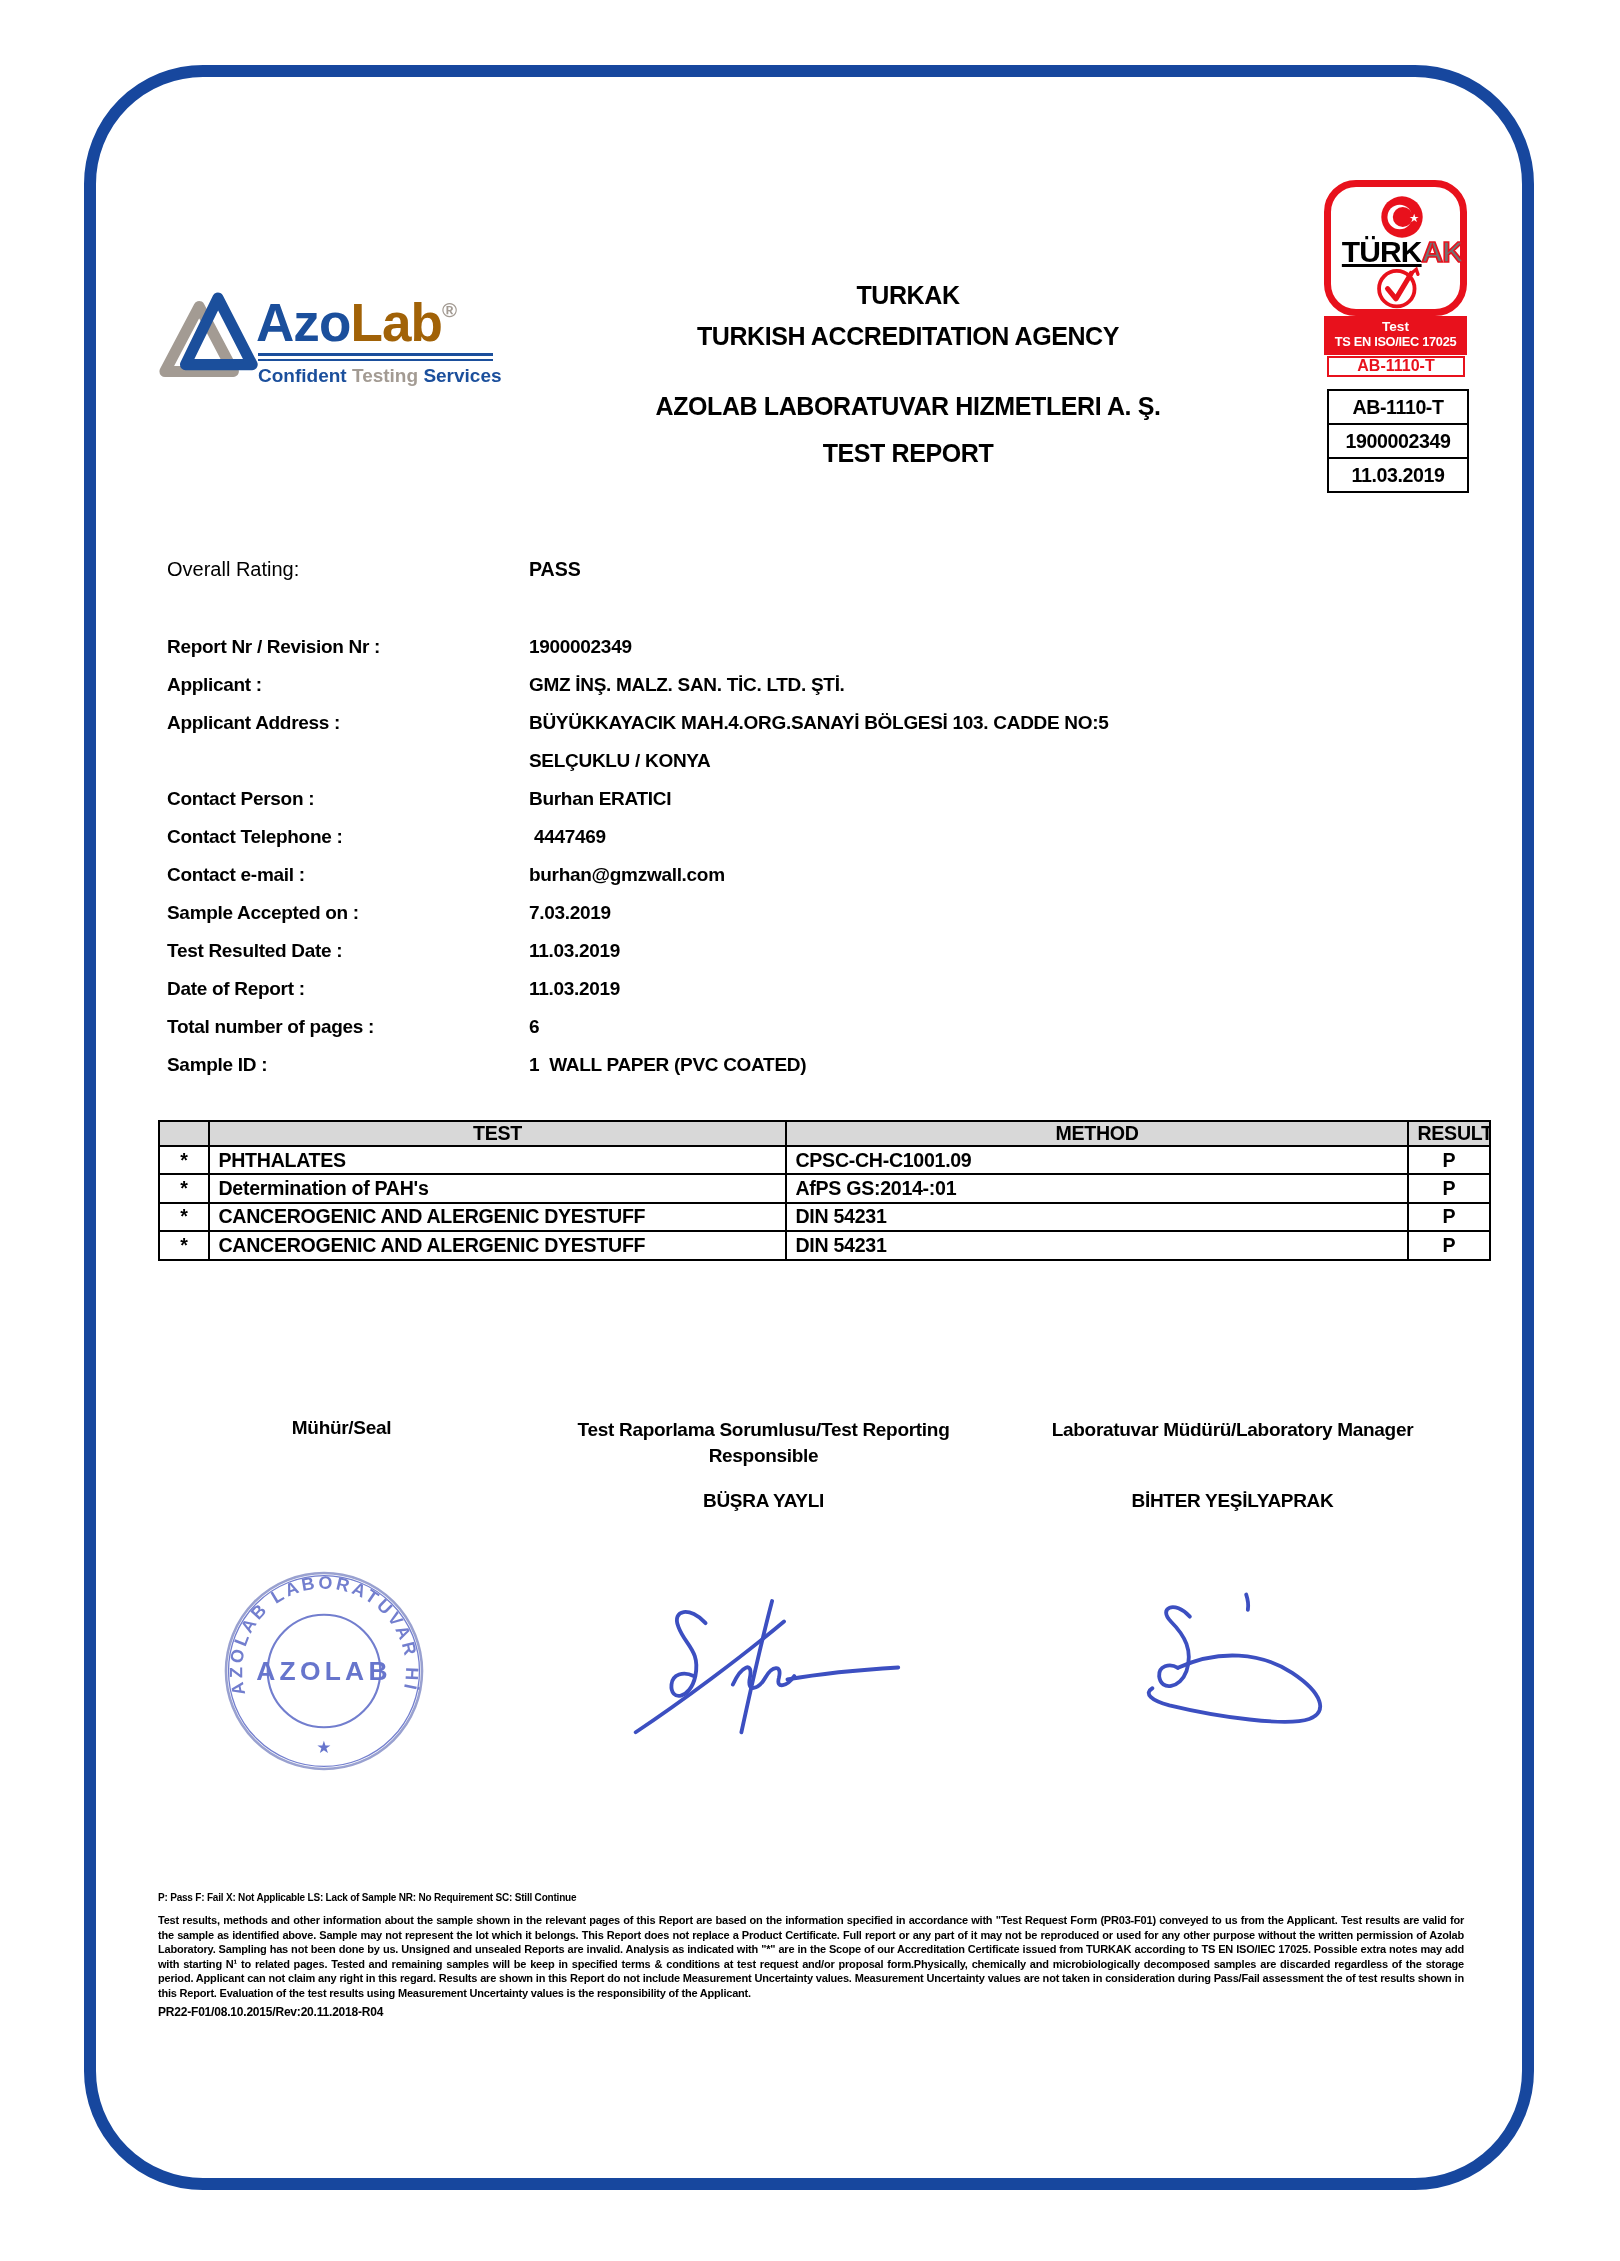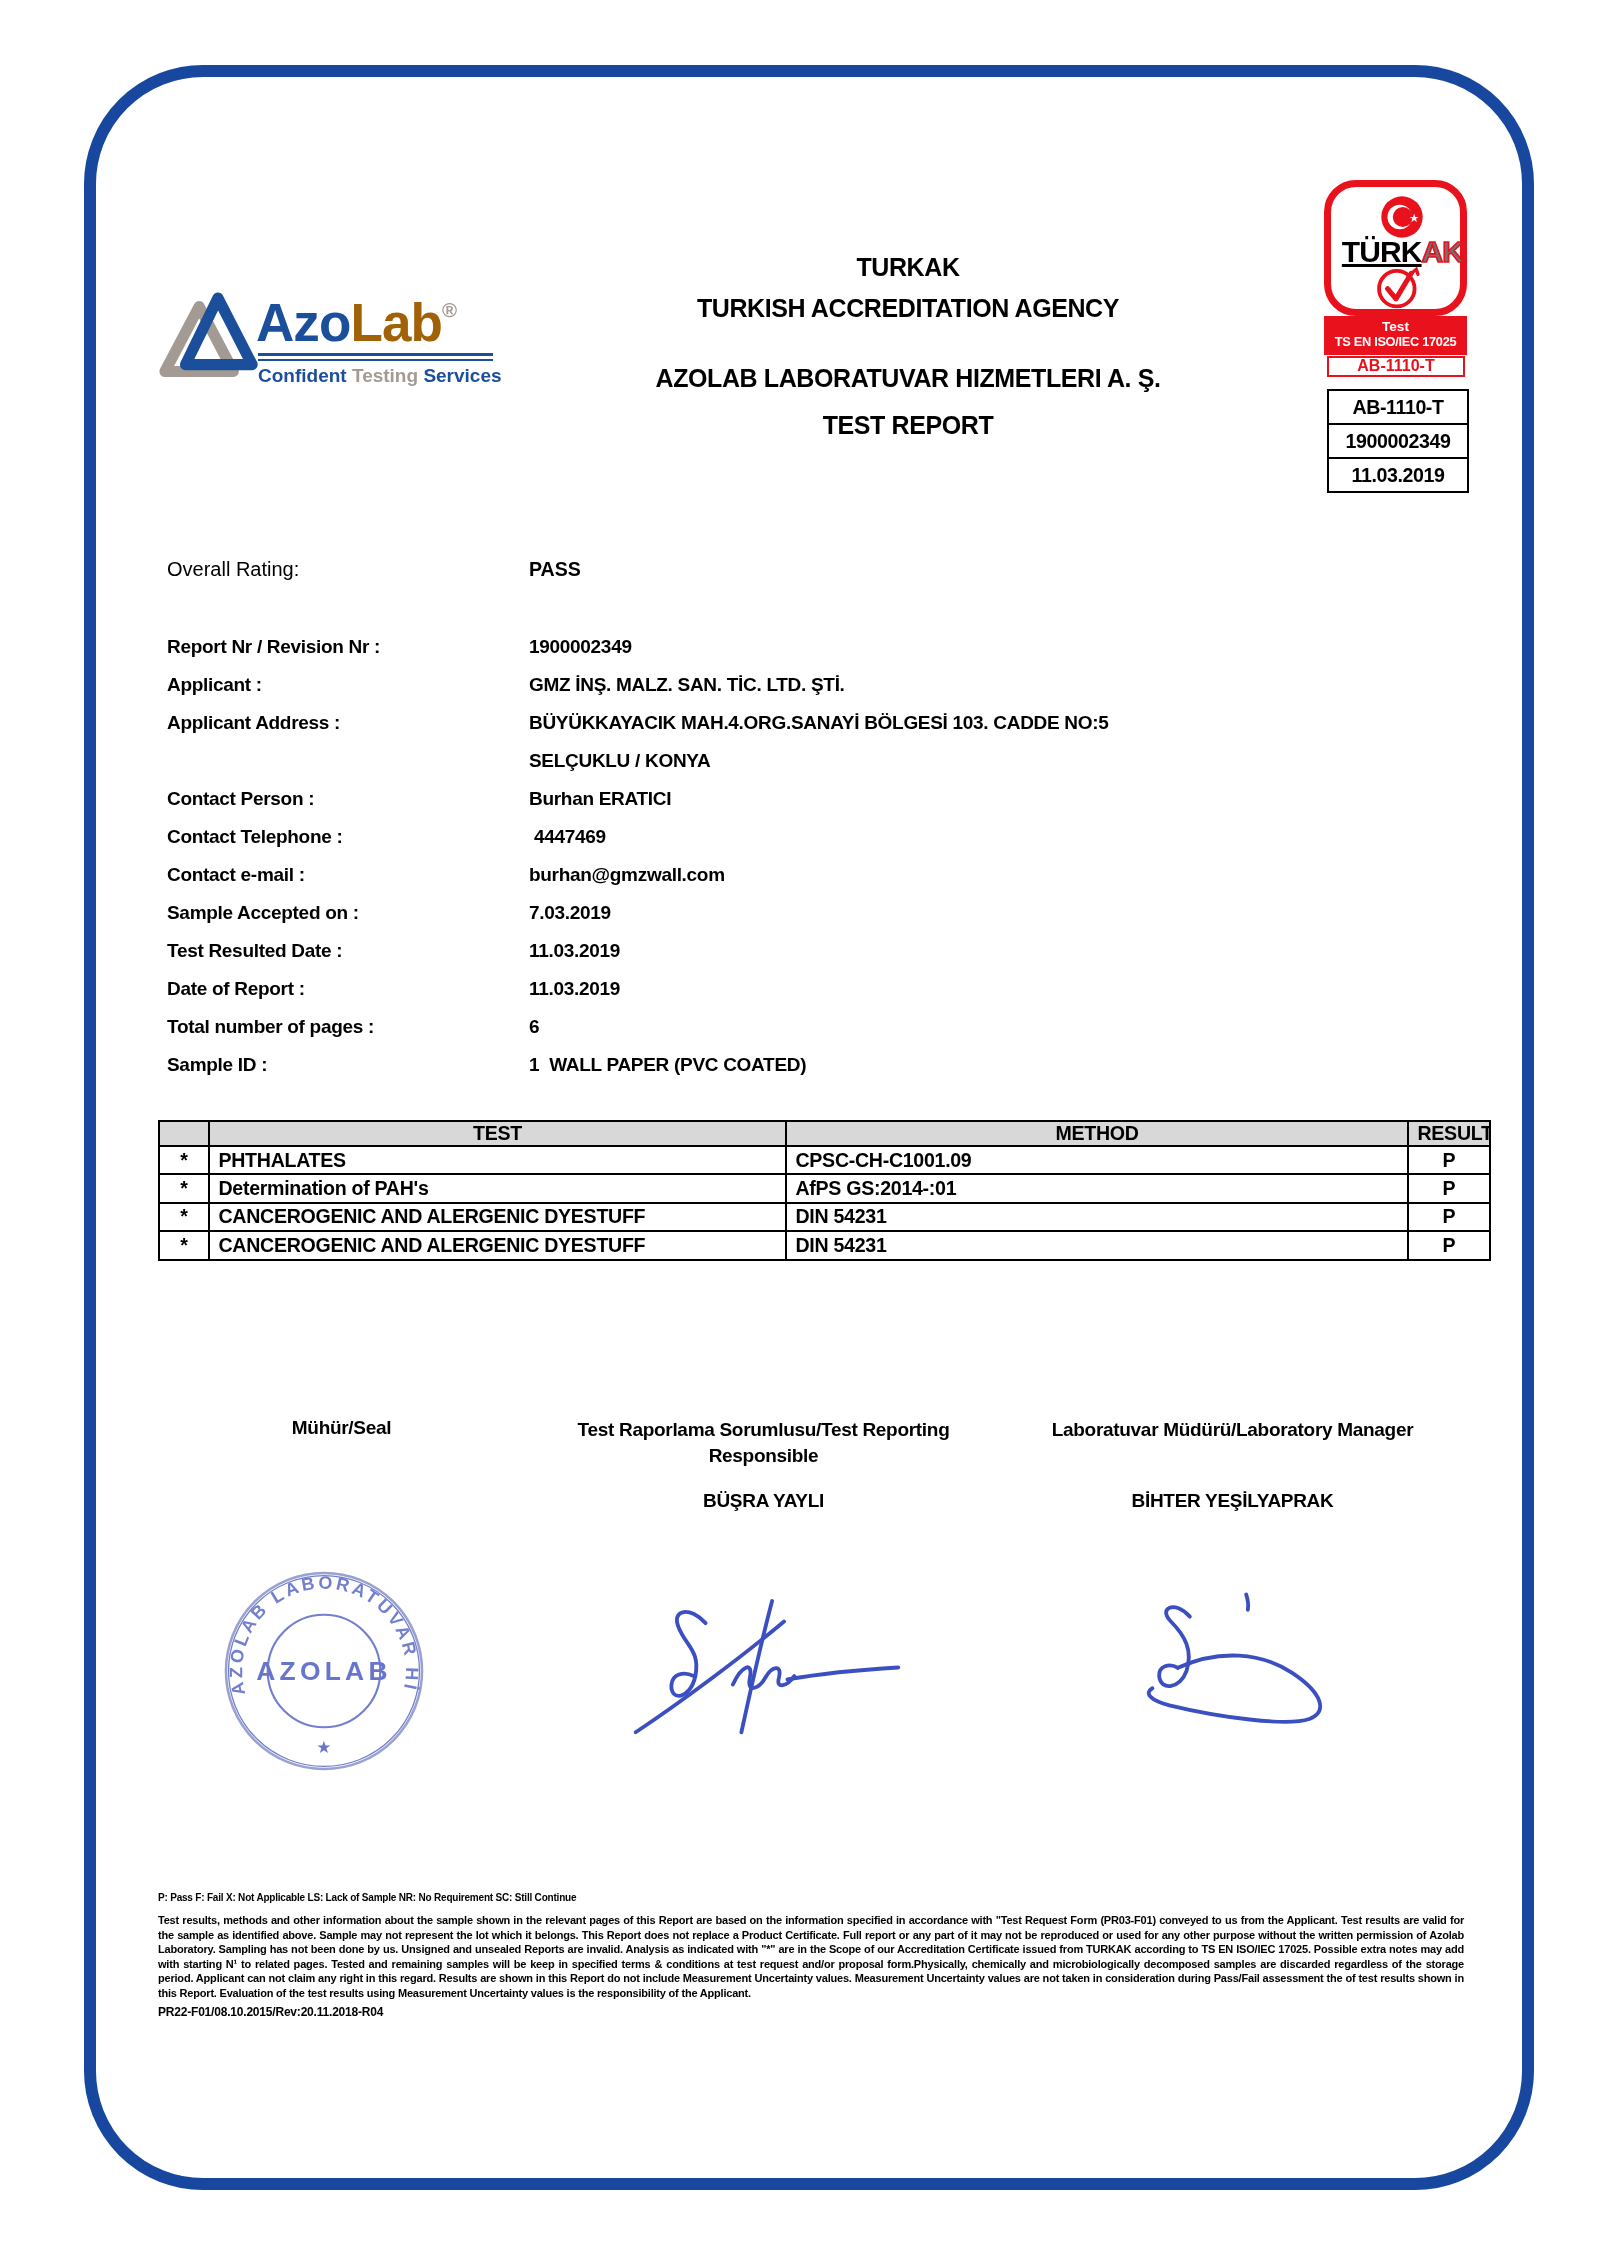--- a/index.html
+++ b/index.html
@@ -21,21 +21,21 @@
   .logo-text .lab{color:#a16207;}
   .logo-text .reg{color:#A39B93;font-size:20.5px;vertical-align:24px;font-weight:bold;}
   .logo-underline-1{left:258px;top:353px;width:235px;height:3.4px;background:#1B4F9C;}
   .logo-underline-2{left:258px;top:359px;width:235px;height:1.7px;background:#1B4F9C;}
   .logo-tagline{left:258px;top:365px;width:235px;text-align:center;font-size:19px;font-weight:bold;white-space:nowrap;}
   .logo-tagline .t-blue{color:#1B4F9C;}
   .logo-tagline .t-gray{color:#A39B93;font-weight:600;}
 
   
   .center-heads{left:341px;top:0;width:1134px;text-align:center;}
-  .head-line{position:absolute;left:0;width:1134px;text-align:center;font-weight:bold;font-size:25px;letter-spacing:-0.4px;}
+  .head-line{position:absolute;left:0;width:1134px;text-align:center;font-weight:bold;font-size:25px;letter-spacing:-0.4px;margin-top:28px;}
   .hl1{top:253px;} .hl2{top:294px;} .hl3{top:364px;} .hl4{top:411px;}
 
   
   .tk-square{
     left:1324px;top:180px;width:143px;height:136px;box-sizing:border-box;
     border:7.7px solid #E8111C;border-radius:32px;text-align:center;
   }
   .tk-flag{position:absolute;left:48px;top:6.8px;}
   .tk-word{position:absolute;left:0;top:48px;width:128px;font-size:30px;font-weight:bold;letter-spacing:-0.9px;white-space:nowrap;text-align:center;}
   .tk-solid{color:#000000;text-decoration:underline;}

